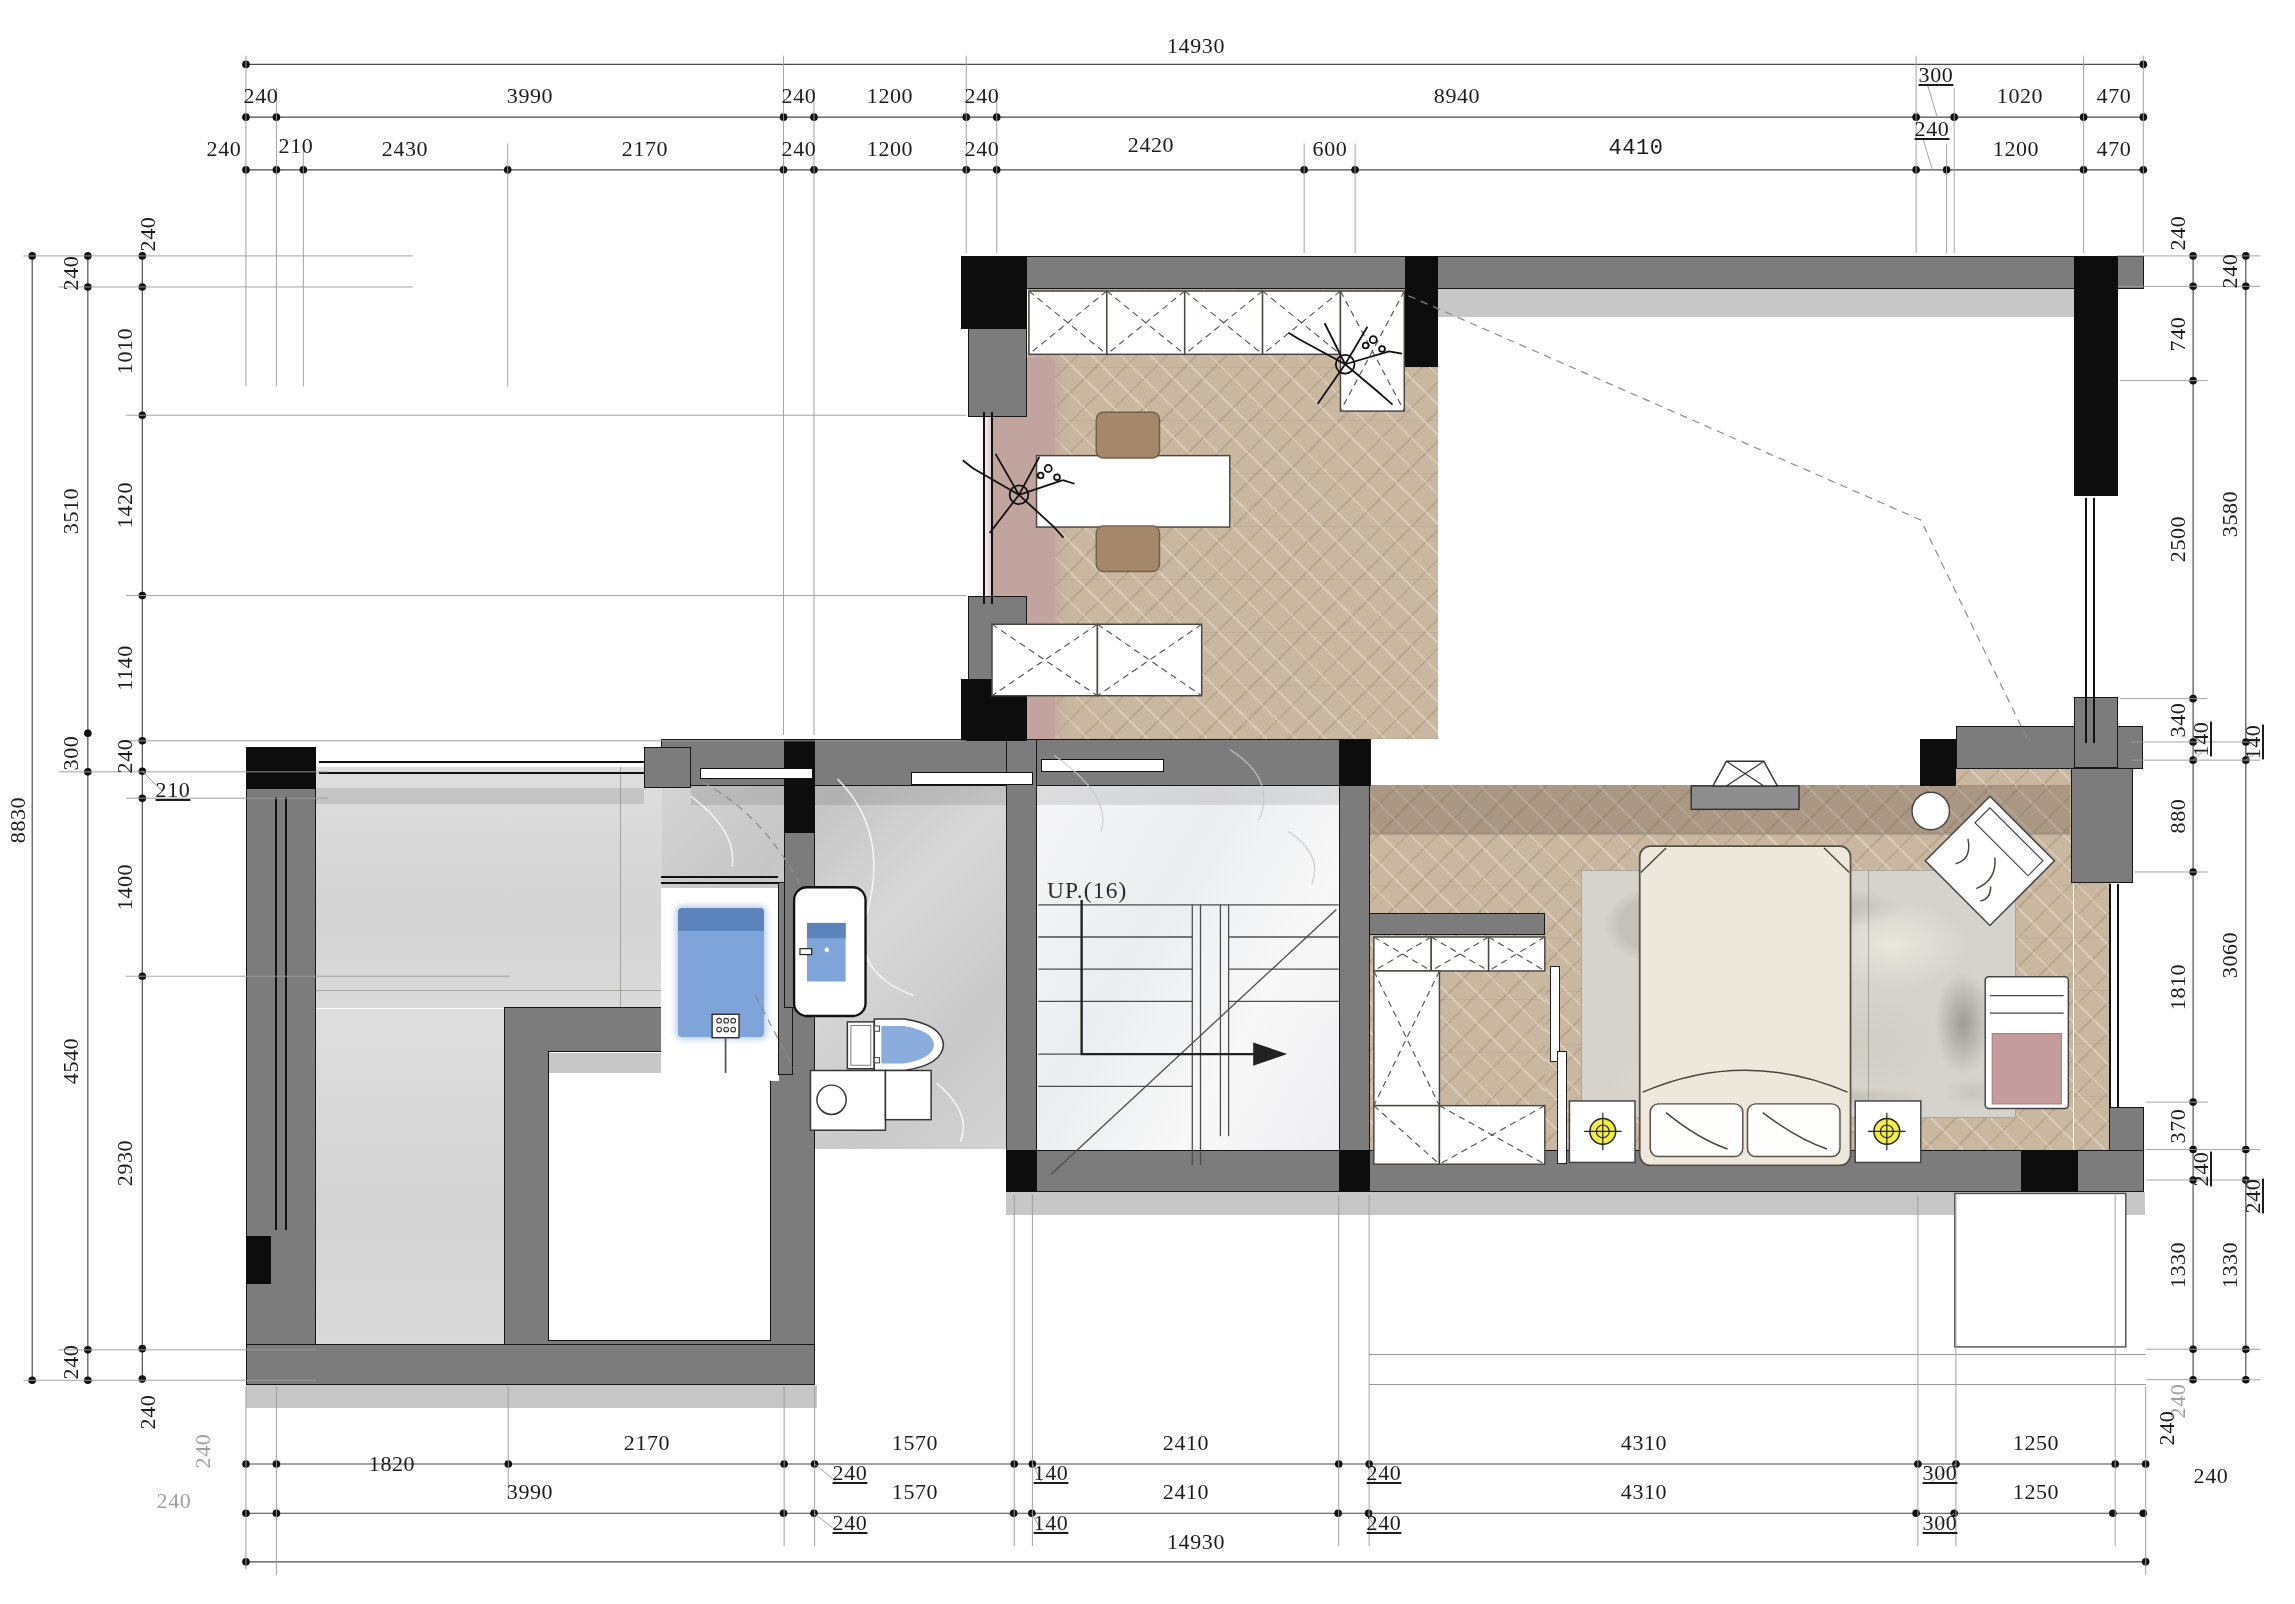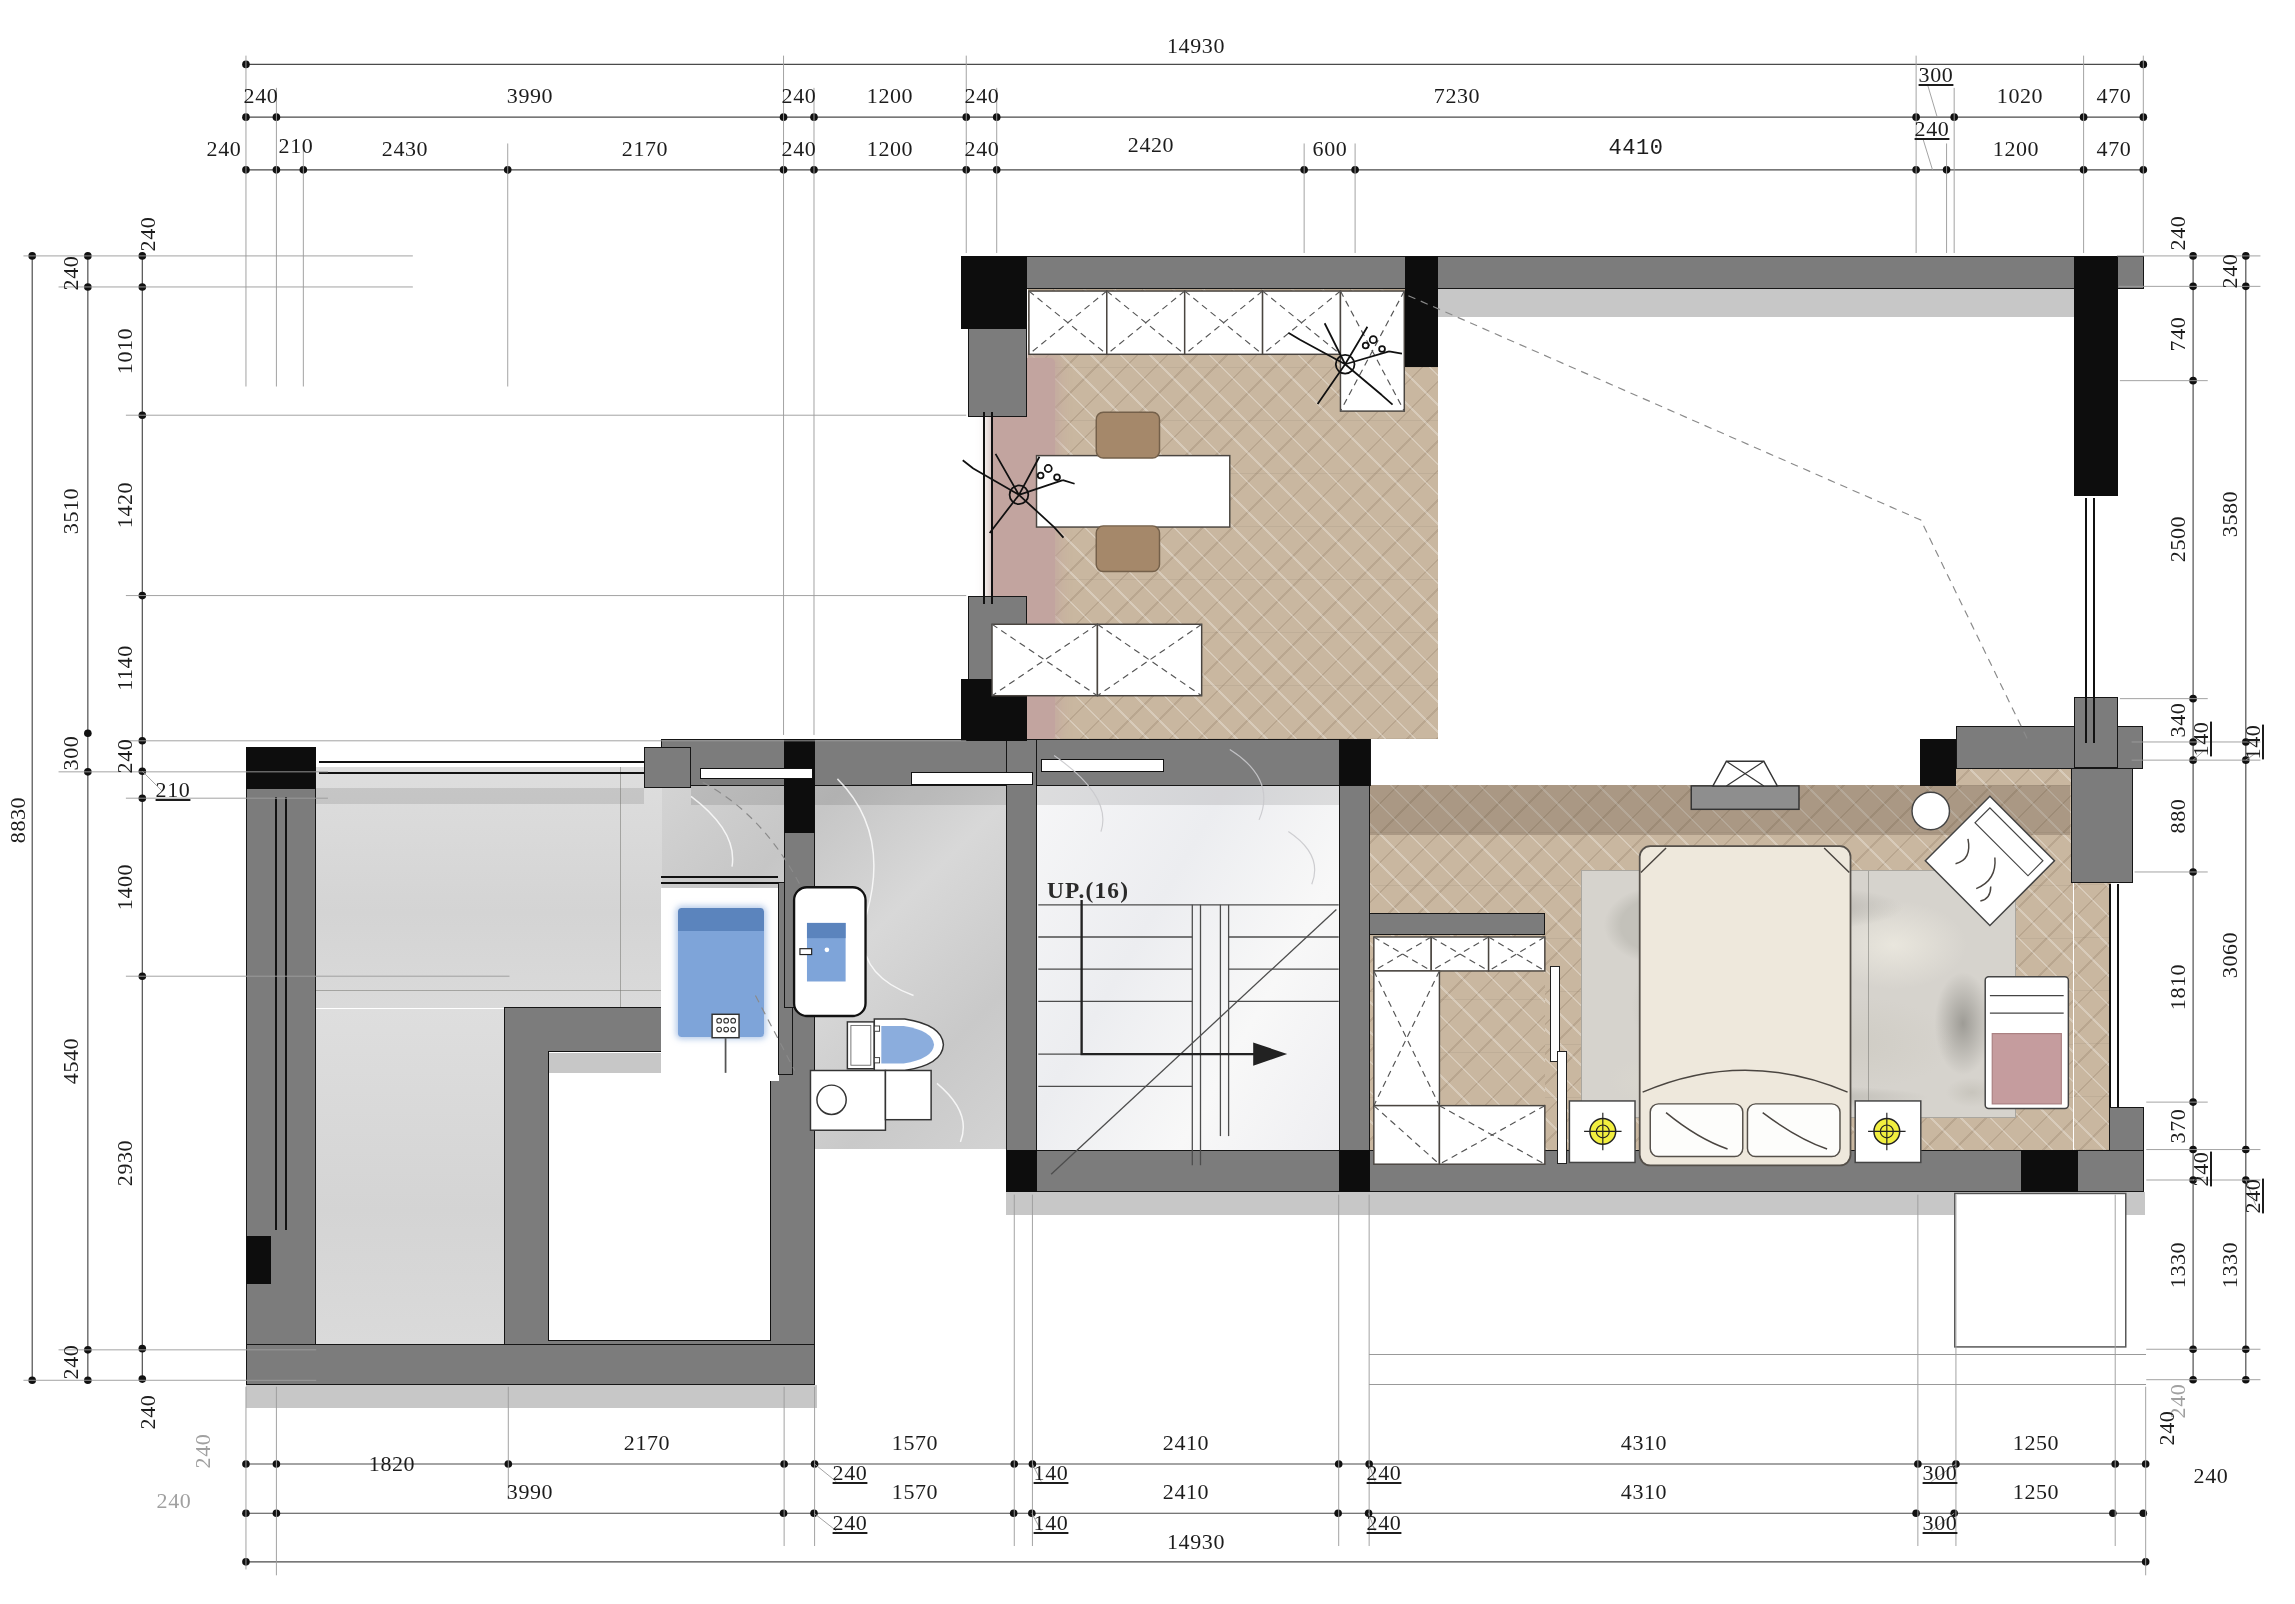--- a/index.html
+++ b/index.html
@@ -40,21 +40,21 @@
   .shower{background:linear-gradient(180deg,#5b84bd 0,#5b84bd 23.4px,#7ea4d9 23.4px);border-radius:3.5px;
           box-shadow:0 0 5.9px 1.8px rgba(126,164,217,.6);}
   .seam{background:rgba(120,120,115,.55);}
   svg.overlay{position:absolute;left:0;top:0;pointer-events:none;}
   
   .dim{position:absolute;transform:translate(-50%,-50%);font-size:22px;line-height:1;color:#1c1c1c;
        white-space:nowrap;letter-spacing:0.6px;}
   .dim.rot{transform:translate(-50%,-50%) rotate(-90deg);}
   .dim.gray{color:#a0a0a0;}
   .dim.und{text-decoration:underline;}
-  #stair-label{position:absolute;left:1047px;top:877px;font-size:23.4px;color:#2a2a2a;letter-spacing:1.2px;font-weight:bold;}
+  #stair-label{position:absolute;left:1047px;top:877px;font-size:23.4px;color:#2a2a2a;letter-spacing:1.2px;}
   line.chain{stroke:#4a4a4a;stroke-width:2;}
   line.wit{stroke:#9c9c9c;stroke-width:1.6;}
   circle.dot{fill:#111;}
   .dash{stroke:#555;stroke-width:2;stroke-dasharray:11 8;fill:none;}
   .dashG{stroke:#8a8a8a;stroke-width:2;stroke-dasharray:13 10;fill:none;}
   .fl{stroke:#4a4540;stroke-width:2.5;fill:#ffffff;}
   .fln{stroke:#4a4540;stroke-width:2.5;fill:none;}
   .vein{stroke:#ffffff;stroke-width:2.5;fill:none;opacity:.8;}
   .veinG{stroke:#c9c9cc;stroke-width:2;fill:none;opacity:.9;}
   .plant{stroke:#101010;stroke-width:3;fill:none;}
@@ -483,21 +483,21 @@
       <line x1="3745" y1="2015" x2="3763" y2="2010" class="wit"></line>
       <line x1="3835" y1="2015" x2="3852" y2="2058" class="wit"></line>
     </svg>
   <div id="dim-labels" class="abs" style="left:0;top:0;width:100%;height:100%;">
       <div class="dim" style="left: 1196px; top: 46px;">14930</div>
       <div class="dim" style="left: 261px; top: 96px;">240</div>
       <div class="dim" style="left: 530px; top: 96px;">3990</div>
       <div class="dim" style="left: 799px; top: 96px;">240</div>
       <div class="dim" style="left: 890px; top: 96px;">1200</div>
       <div class="dim" style="left: 982px; top: 96px;">240</div>
-      <div class="dim" style="left: 1457px; top: 96px;">7230</div>
+      <div class="dim" style="left: 1457px; top: 96px;">8940</div>
       <div class="dim und" style="left: 1936px; top: 75px;">300</div>
       <div class="dim" style="left: 2020px; top: 96px;">1020</div>
       <div class="dim" style="left: 2114px; top: 96px;">470</div>
       <div class="dim" style="left: 224px; top: 149px;">240</div>
       <div class="dim" style="left: 296px; top: 146px;">210</div>
       <div class="dim" style="left: 405px; top: 149px;">2430</div>
       <div class="dim" style="left: 645px; top: 149px;">2170</div>
       <div class="dim" style="left: 799px; top: 149px;">240</div>
       <div class="dim" style="left: 890px; top: 149px;">1200</div>
       <div class="dim" style="left: 982px; top: 149px;">240</div>

